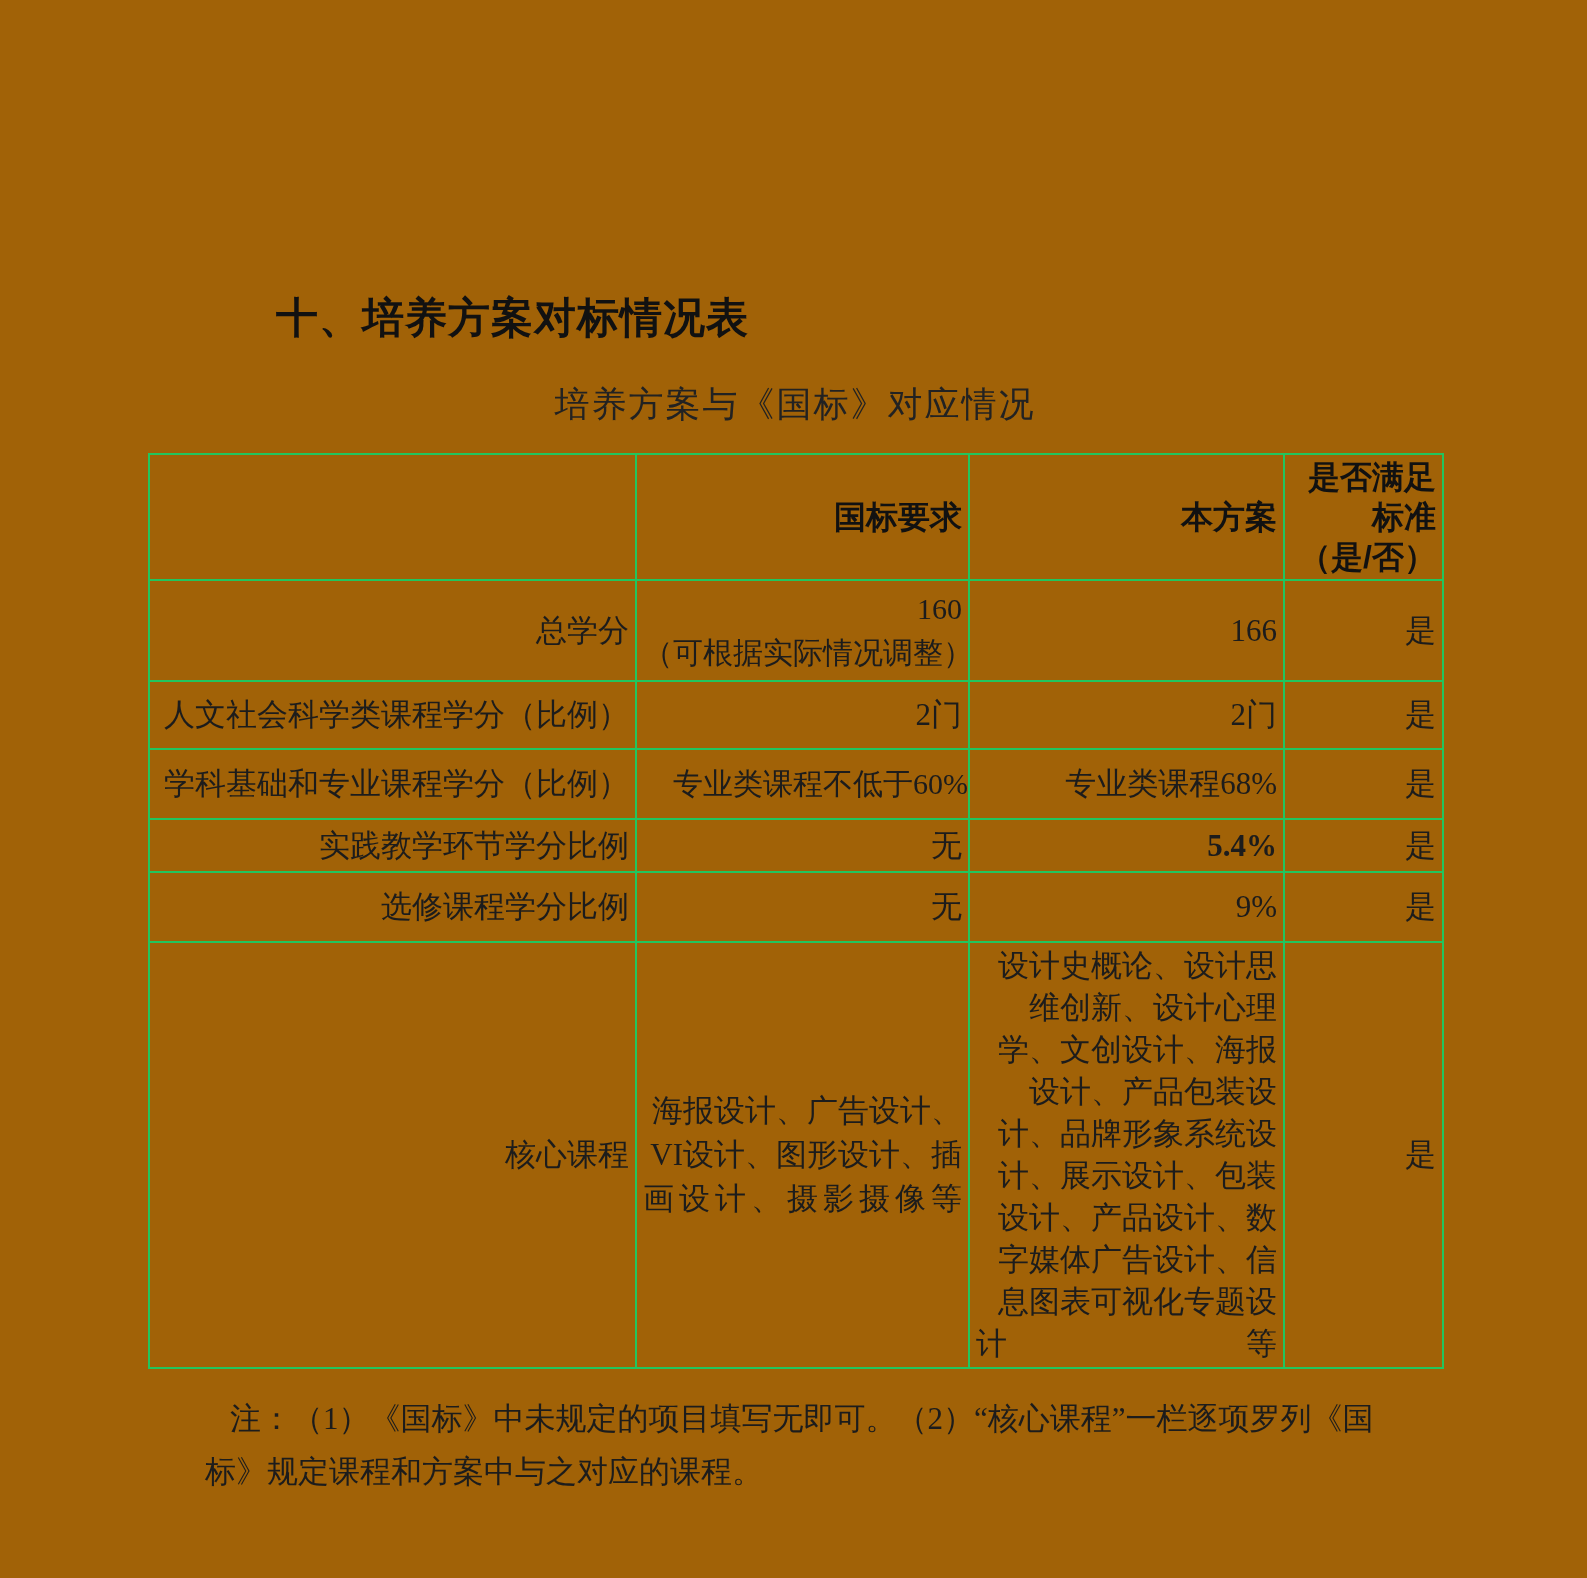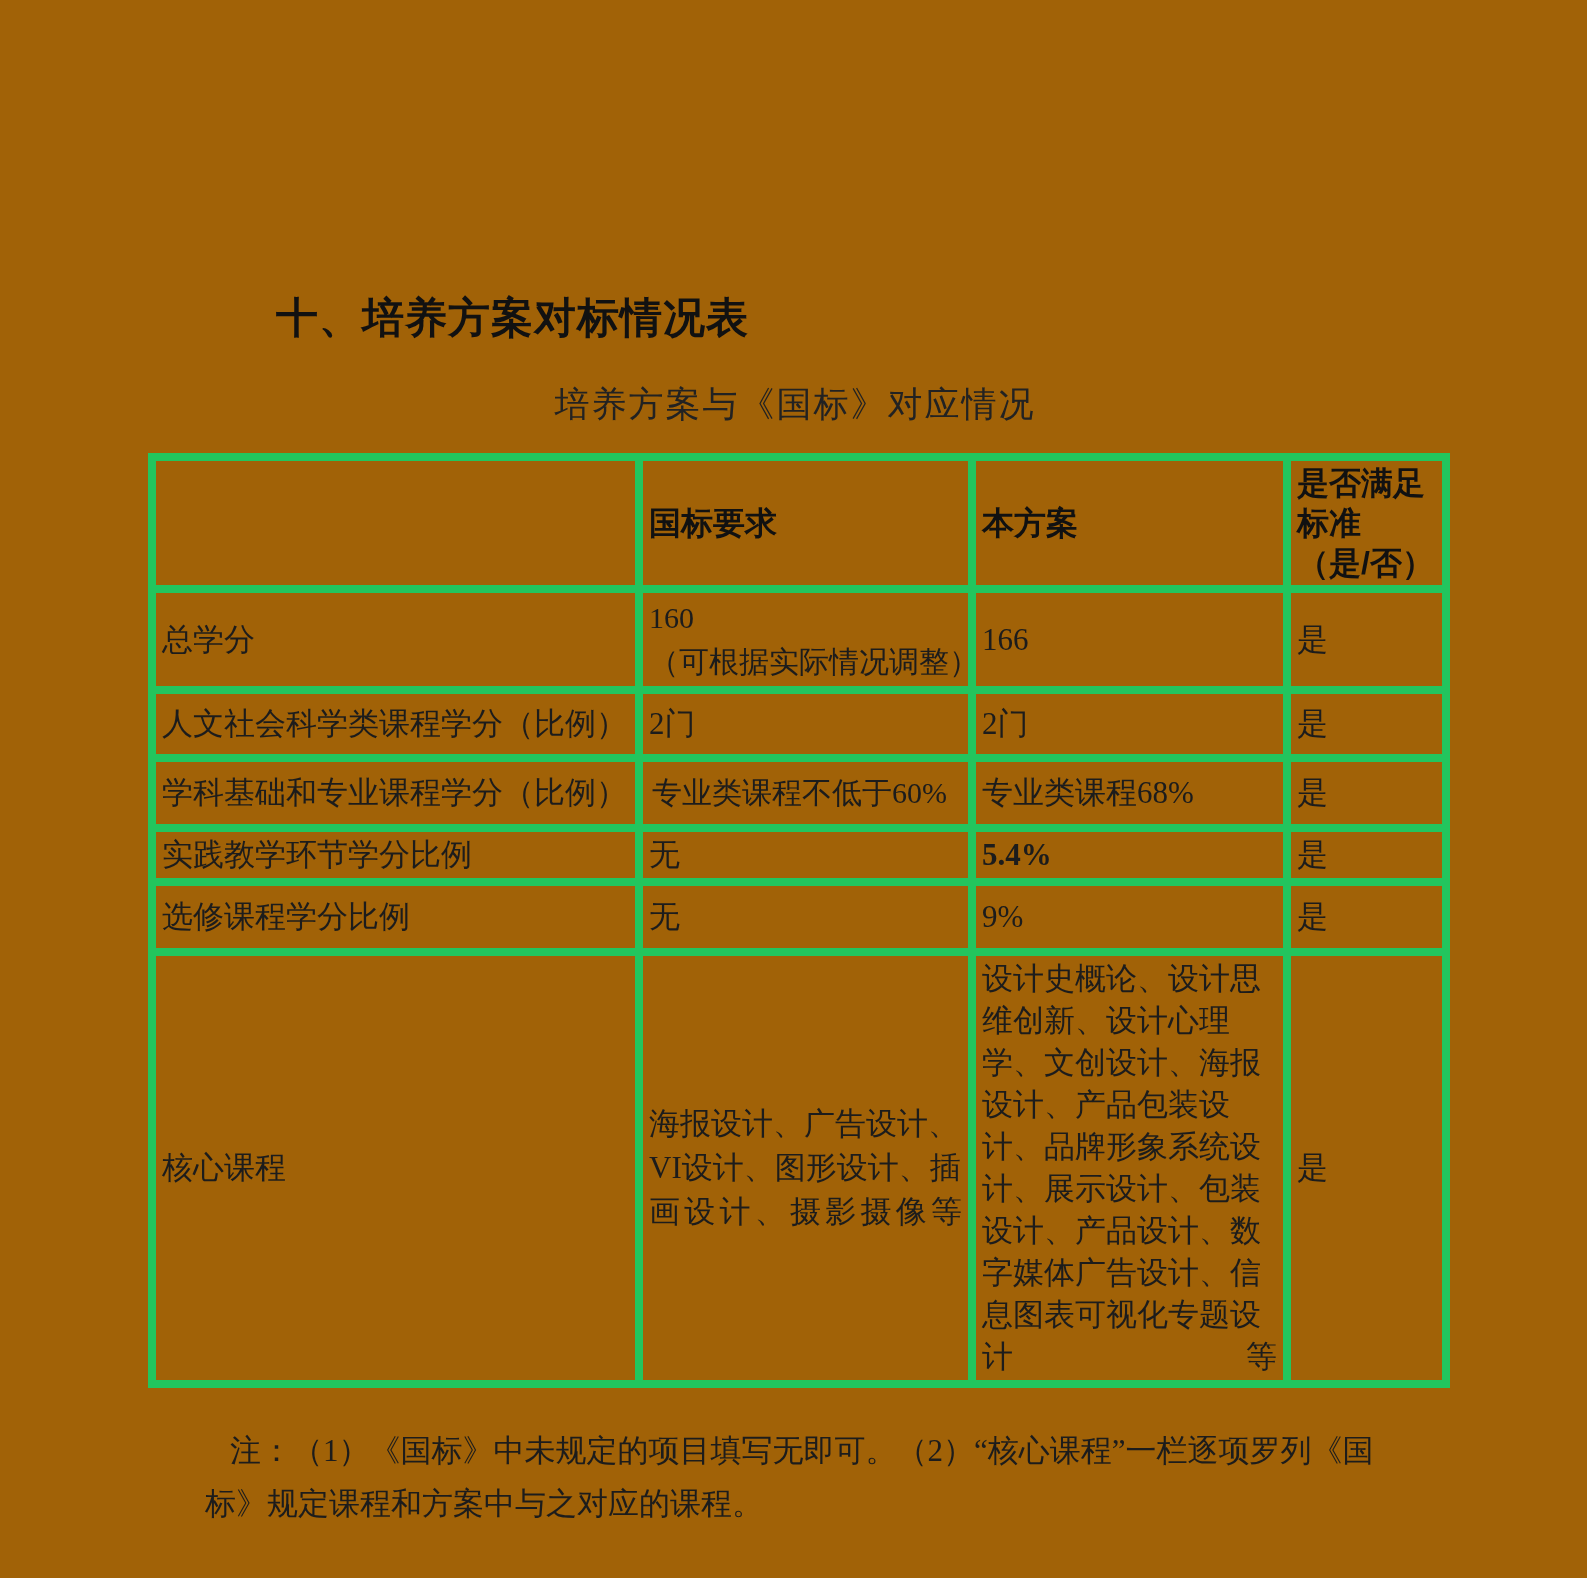--- a/index.html
+++ b/index.html
@@ -42,22 +42,22 @@
   }
   table.benchmark-table {
     position: absolute;
     left: 148px;
     top: 453px;
     width: 1294px;
     border-collapse: collapse;
     table-layout: fixed;
   }
   .benchmark-table td, .benchmark-table th {
-    border: 8px solid #22c55e;
-    text-align: left;
+    border: 2px solid #22c55e;
+    text-align: right;
     vertical-align: middle;
     padding: 2px 6px;
     font-size: 31px;
     color: #1c1c1c;
     overflow: hidden;
   }
   .benchmark-table th {
     font-family: "Liberation Sans", "DejaVu Sans", sans-serif;
     font-weight: bold;
     font-size: 32px;
@@ -98,21 +98,21 @@
     line-height: 42px;
     font-size: 31px;
   }
   .core-cell-national {
     line-height: 44px;
     padding: 4px 7px;
   }
   .doc-note {
     position: absolute;
     left: 205px;
-    top: 1424px;
+    top: 1392px;
     width: 1175px;
     font-size: 31px;
     line-height: 53px;
     text-indent: 25px;
     color: #1c1c1c;
     word-break: break-all;
     text-align: left;
   }
 </style>
 </head>
@@ -152,21 +152,21 @@
 
       <tr class="rh2">
         <td class="row-label">人文社会科学类课程学分（比例）</td>
         <td class="num-cell">2门</td>
         <td class="num-cell">2门</td>
         <td>是</td>
       </tr>
 
       <tr class="rh3">
         <td class="row-label">学科基础和专业课程学分（比例）</td>
-        <td style="font-size:30px;padding:2px 9px">专业类课程不低于60%</td>
+        <td style="font-size:30px;padding:2px 0">专业类课程不低于60%</td>
         <td>专业类课程68%</td>
         <td>是</td>
       </tr>
 
       <tr class="rh4">
         <td class="row-label">实践教学环节学分比例</td>
         <td>无</td>
         <td class="bold-num">5.4%</td>
         <td>是</td>
       </tr>

